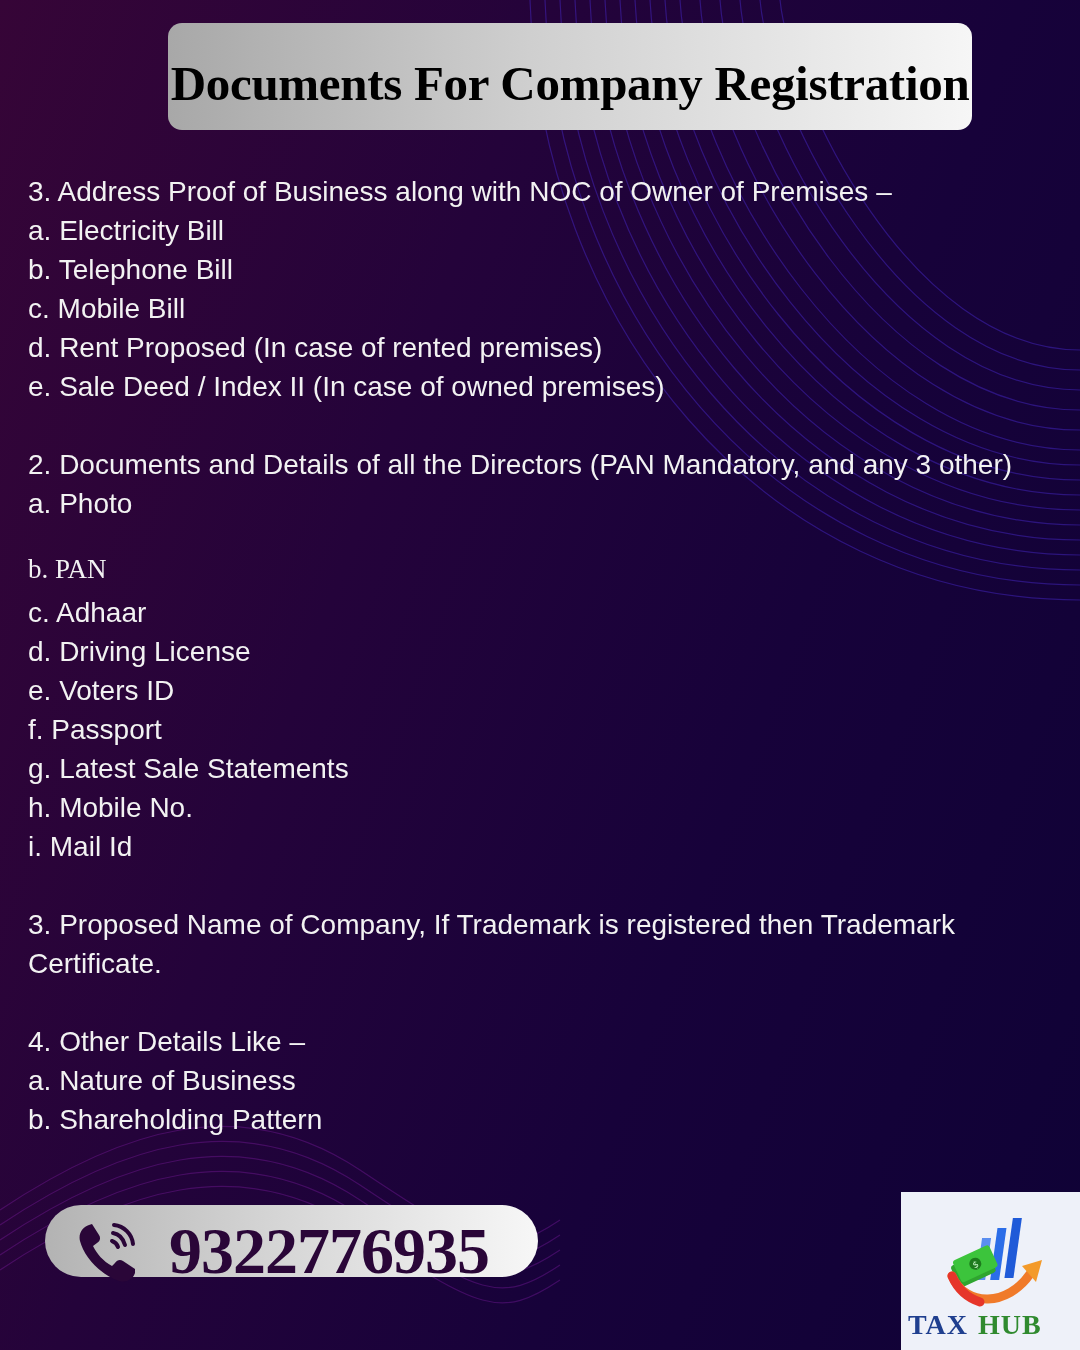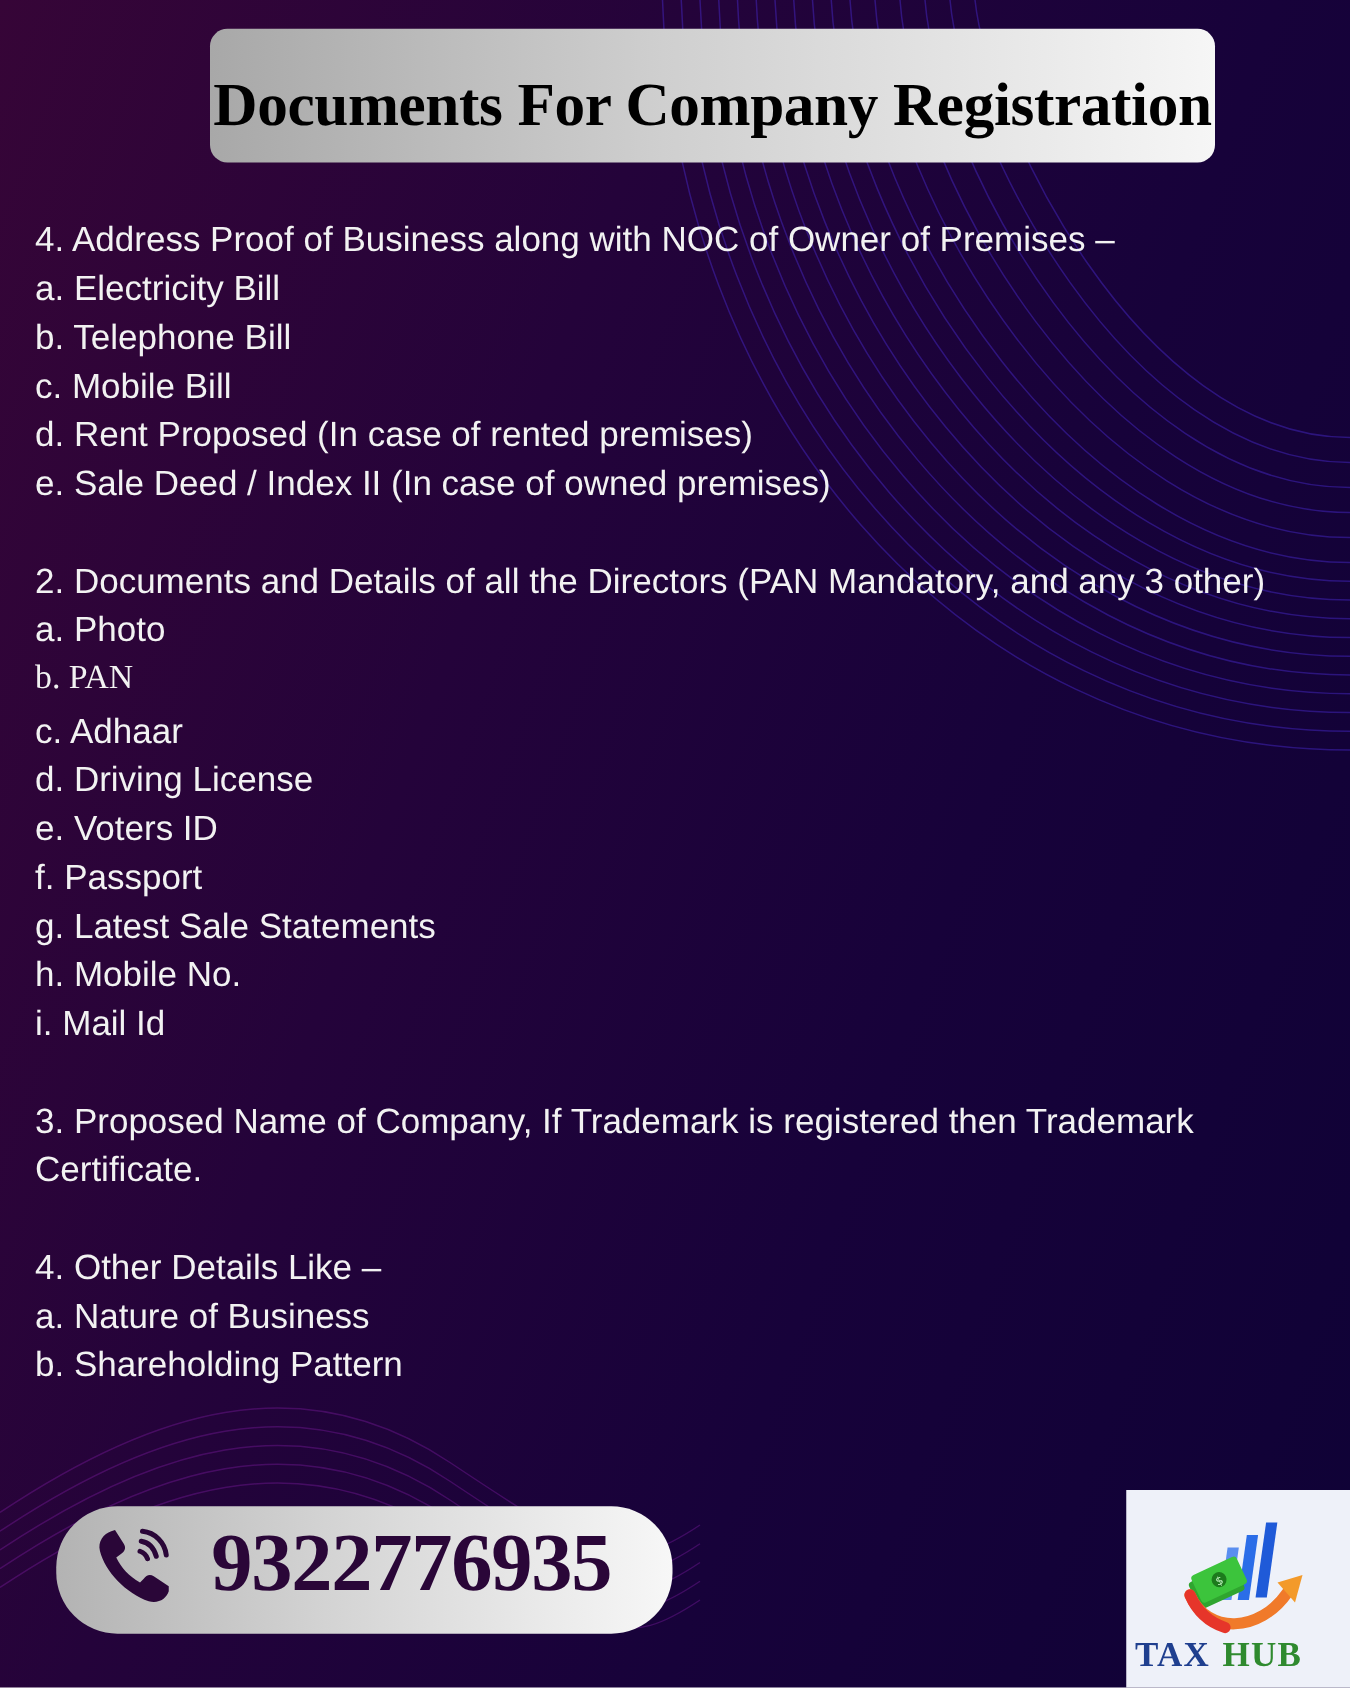--- a/index.html
+++ b/index.html
@@ -22,21 +22,21 @@
   }
   .content {
     position: absolute; left: 28px; top: 172px; width: 1000px;
     color: #f2f2f2; font-size: 28px; line-height: 39px;
   }
   .content .line { white-space: nowrap; }
   .content .gap { height: 39px; }
   .content .wrap { white-space: normal; }
   .content .serif { font-family: "Liberation Serif", "DejaVu Serif", serif; font-size: 27px; }
   .phone-pill {
-    position: absolute; left: 45px; top: 1205px; width: 493px; height: 102px;
+    position: absolute; left: 45px; top: 1205px; width: 493px; height: 72px;
     border-radius: 49px;
     background: linear-gradient(90deg, #b3b3b3 0%, #d4d4d4 45%, #f7f7f7 100%);
     display: flex; align-items: center;
   }
   .phone-icon { position: absolute; left: 30px; top: 14px; width: 68px; height: 68px; }
   .phone-number {
     position: absolute; left: 124px; top: 8px;
     font-family: "Liberation Serif", "DejaVu Serif", serif;
     font-weight: bold; font-size: 66px; color: #2a0638; letter-spacing: -1px;
   }
@@ -82,31 +82,31 @@
     <path d="M0 1270 C 120 1190, 240 1150, 360 1230 S 500 1320, 560 1280"></path>
   </g>
 </svg>
 
 <div class="title-box">
   <div class="title-text">Documents For Company Registration</div>
 </div>
 
 <div class="content">
 
-  <div class="line">4. Address Proof of Business along with NOC of Owner of Premises  –</div>
+  <div class="line">3. Address Proof of Business along with NOC of Owner of Premises  –</div>
   <div class="line">a. Electricity Bill</div>
   <div class="line">b. Telephone Bill</div>
   <div class="line">c. Mobile Bill</div>
   <div class="line">d. Rent Proposed (In case of rented premises)</div>
   <div class="line">e. Sale Deed / Index II (In case of owned premises)</div>
   <div class="gap"></div>
 
   <div class="wrap" style="width:990px;">2. Documents and Details of all the Directors (PAN Mandatory, and any 3 other)</div>
   <div class="line">a. Photo</div>
-  <div class="line serif" style="line-height:36px; margin-bottom:6px;">b. PAN</div>
+  <div class="line serif" style="line-height:36px; margin-bottom:6px;margin-top:28px;">b. PAN</div>
   <div class="line">c. Adhaar</div>
   <div class="line">d. Driving License</div>
   <div class="line">e. Voters ID</div>
   <div class="line">f. Passport</div>
   <div class="line">g. Latest Sale Statements</div>
   <div class="line">h. Mobile No.</div>
   <div class="line">i. Mail Id</div>
   <div class="gap"></div>
 
   <div class="wrap" style="width:1000px;">3. Proposed Name of Company, If Trademark is registered then Trademark Certificate.</div>

